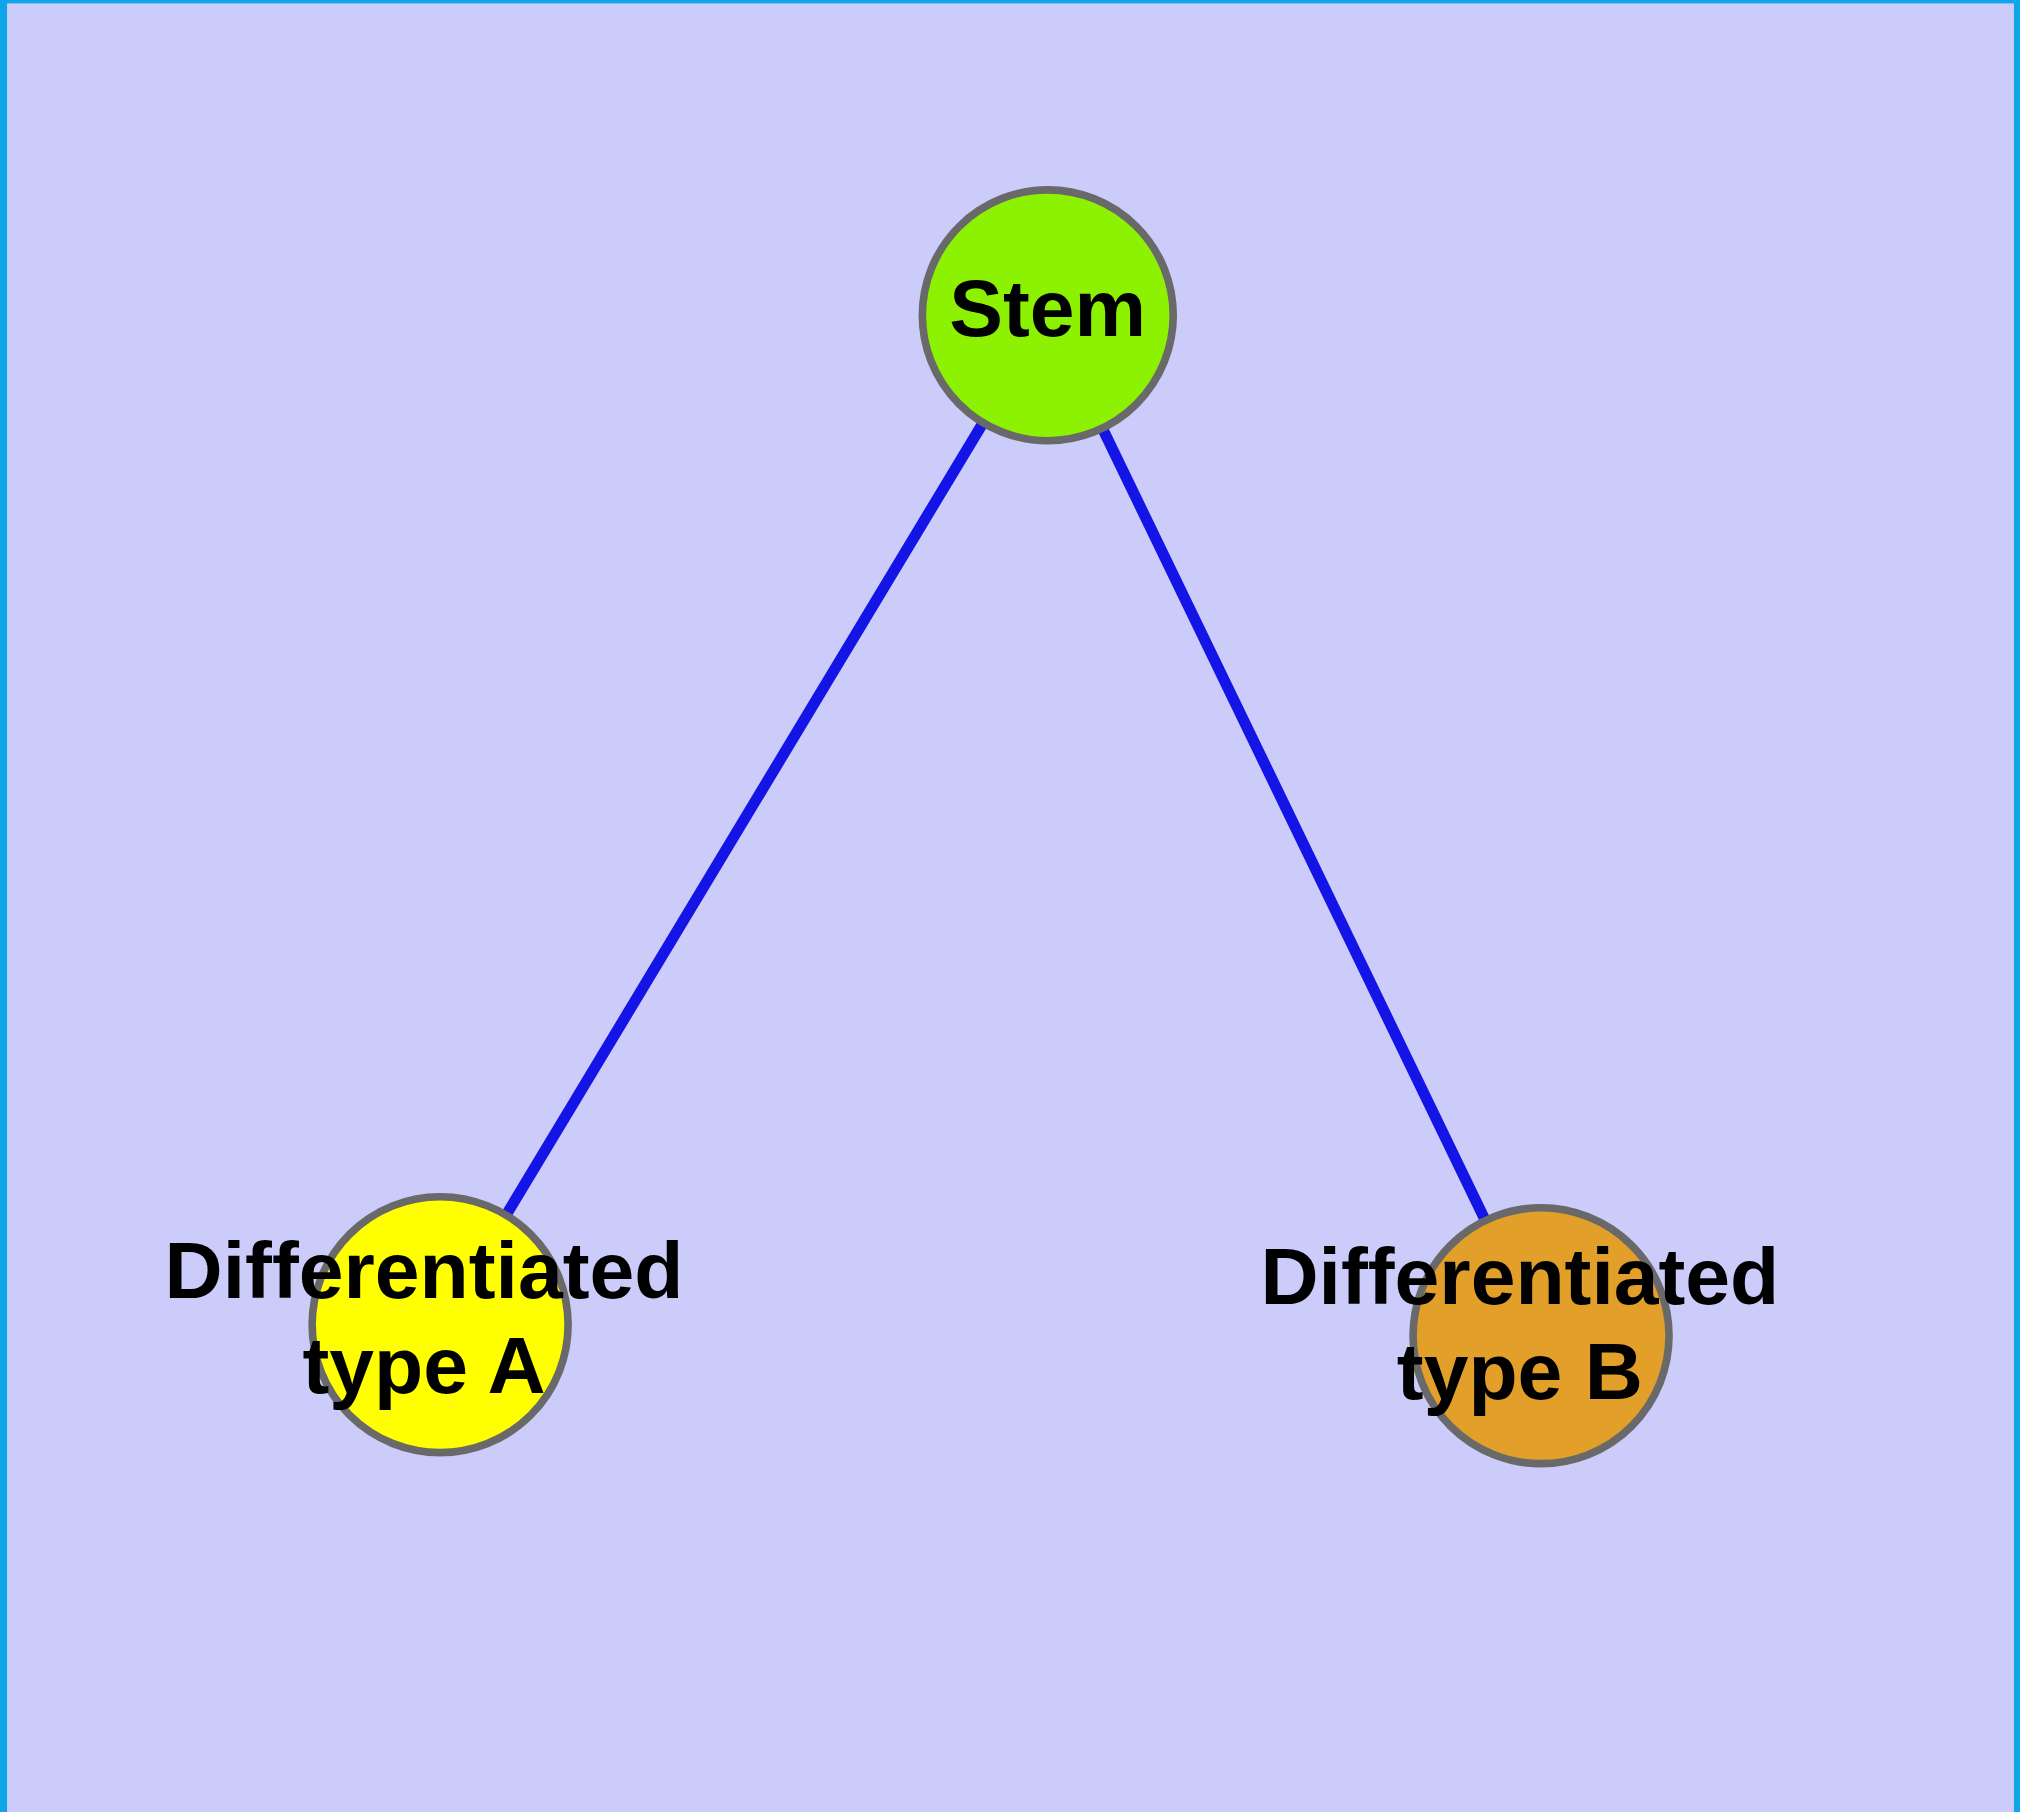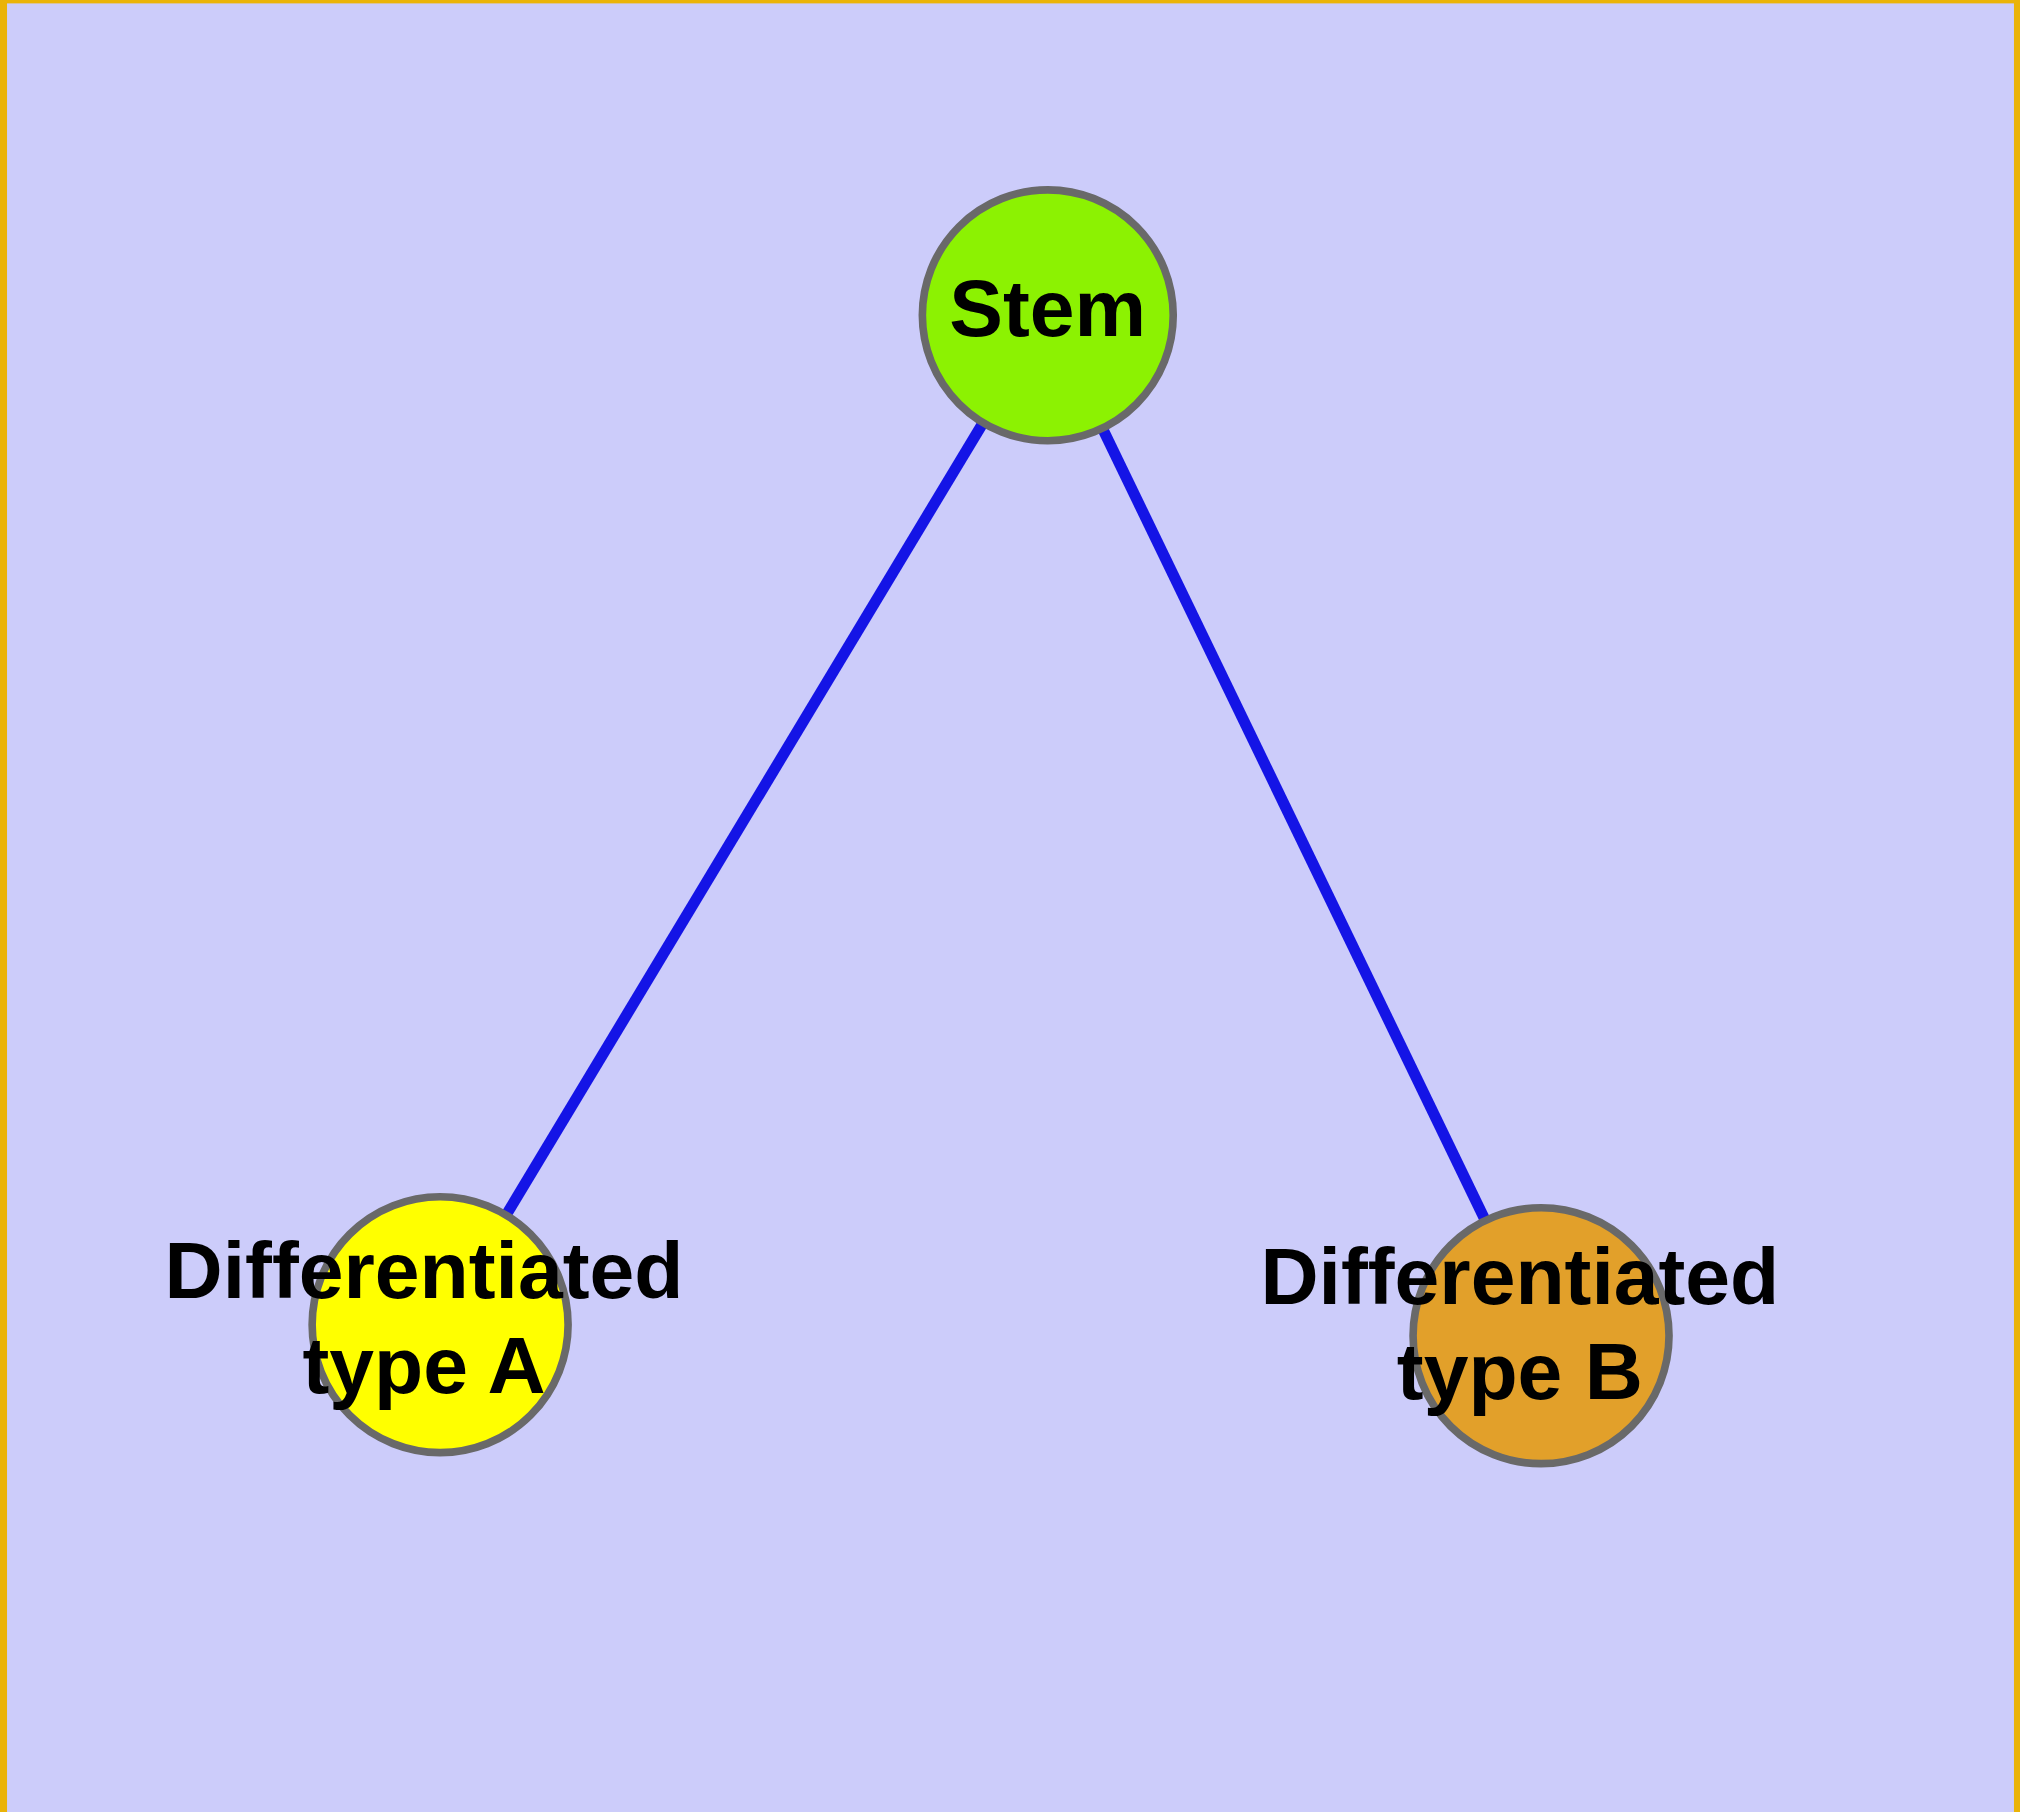--- a/index.html
+++ b/index.html
@@ -34,21 +34,21 @@
   .node-circle {
     stroke: #696969;
   }
   .edge-line {
     stroke-linecap: butt;
   }
 </style>
 </head>
 <body>
 
-<div id="canvas-wrap" style="width: 2021px; height: 1812px; background: #eab308;">
+<div id="canvas-wrap" style="width: 2021px; height: 1812px; background: #0ea5e9;">
   <svg id="graph-svg" viewBox="0 0 2384 2138" xmlns="http://www.w3.org/2000/svg">
     <rect id="bg-rect" x="8" y="4" width="2368" height="2134" fill="#ccccfa"></rect>
     <g id="edges-layer">
         <line x1="1158.3774262179159" y1="500.9379154455542" x2="598.1698676116275" y2="1431.4918935488865" stroke="#1414e6" stroke-width="13" class="edge-line"></line>
         <line x1="1301.4989652824243" y1="507.4995776632968" x2="1751.1954075026438" y2="1437.7994340776343" stroke="#1414e6" stroke-width="13" class="edge-line"></line>
       </g>
     <g id="nodes-layer">
         <circle cx="1236" cy="372" r="148" fill="#8cf202" stroke="#696969" stroke-width="9" class="node-circle"></circle>
         <circle cx="519" cy="1563" r="151" fill="#ffff00" stroke="#696969" stroke-width="9" class="node-circle"></circle>
         <circle cx="1818" cy="1576" r="151" fill="#e2a02a" stroke="#696969" stroke-width="9" class="node-circle"></circle>

